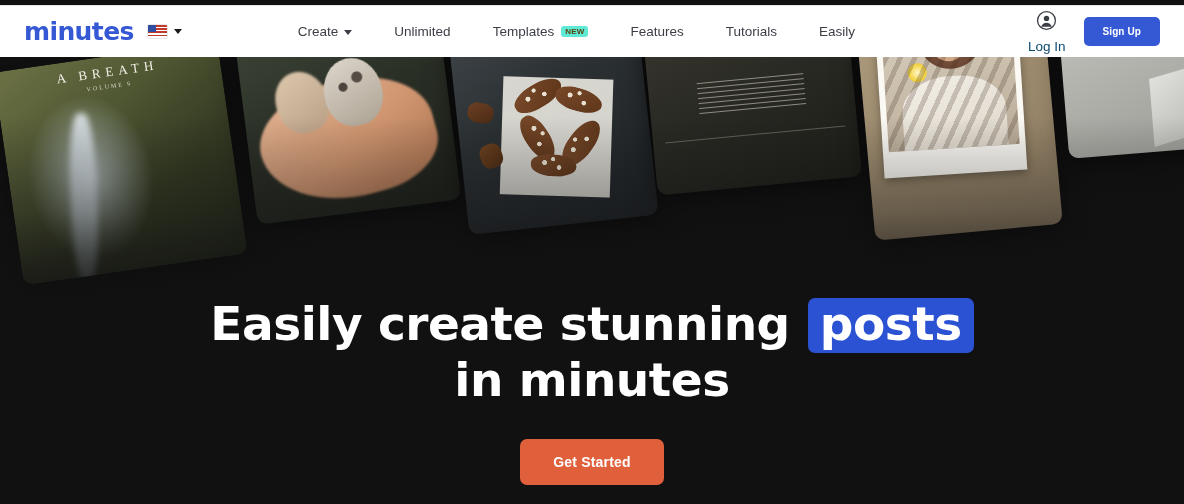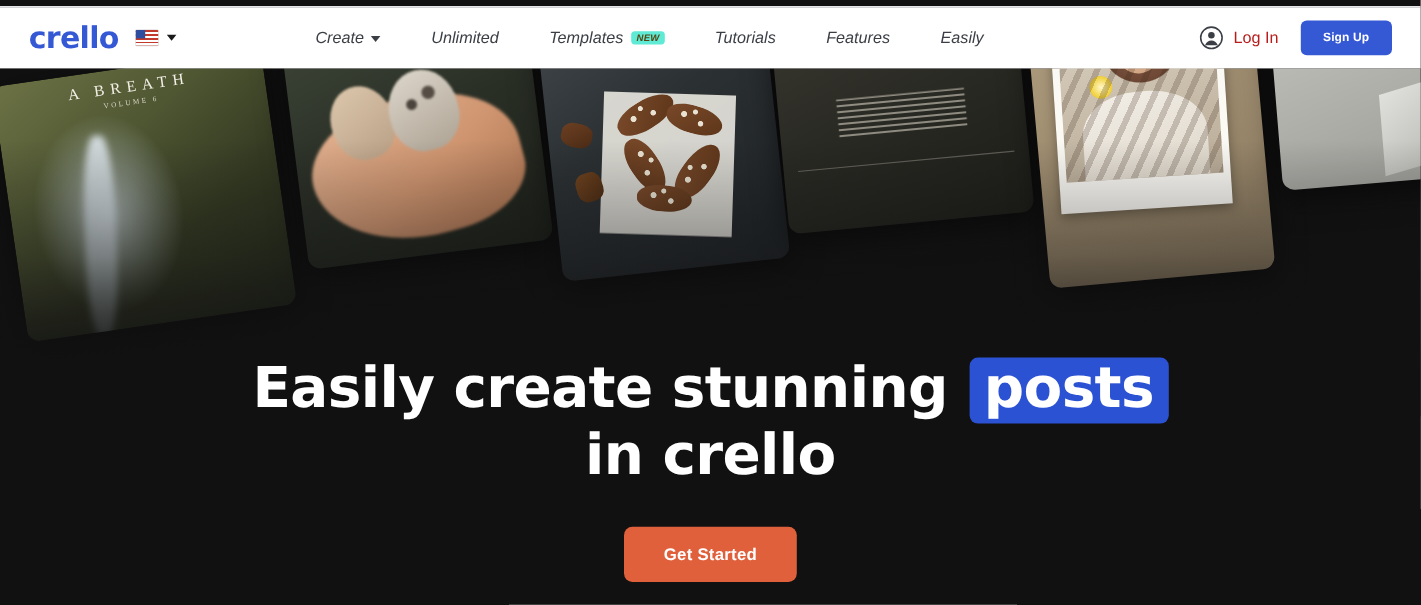--- a/index.html
+++ b/index.html
@@ -88,21 +88,20 @@
     border-right: 4.5px solid transparent;
     border-top: 5.5px solid #1a1a1a;
   }
 
   
   .nav {
     display: flex;
     align-items: center;
     gap: 0;
     margin-left: 95px;
-    font-style: italic;
   }
   .nav-item {
     display: flex;
     align-items: center;
     gap: 6px;
     font-size: 13.5px;
     color: #3b3f45;
     padding: 6px 21px;
     cursor: pointer;
     white-space: nowrap;
@@ -133,22 +132,23 @@
     align-items: center;
     margin-left: auto;
     margin-right: 24px;
     gap: 18px;
   }
   .login {
     display: flex;
     align-items: center;
     gap: 8px;
     font-size: 13.5px;
-    color: #b91c1c;
+    color: #0c4a6e;
     cursor: pointer;
+    flex-direction: column;
   }
   .avatar-icon { display: block; }
   .signup-btn {
     background: #3558d4;
     color: #ffffff;
     font-size: 10px;
     font-weight: 700;
     border: none;
     border-radius: 5px;
     padding: 9px 19px;
@@ -472,21 +472,21 @@
 </head>
 <body>
 
 <div class="page">
 
   <div class="top-hairline"></div>
 
   <header class="header">
 
     <div class="brand-block">
-      <div class="logo">crello</div>
+      <div class="logo">minutes</div>
 
       <div class="lang-picker">
         <span class="flag">
           <span class="stripes"></span>
           <span class="canton"></span>
         </span>
         <span class="caret"></span>
       </div>
     </div>
 
@@ -496,24 +496,24 @@
         <span class="nav-caret"></span>
       </div>
       <div class="nav-item">
         <span>Unlimited</span>
       </div>
       <div class="nav-item">
         <span>Templates</span>
         <span class="new-badge">NEW</span>
       </div>
       <div class="nav-item">
+        <span>Features</span>
+      </div>
+      <div class="nav-item">
         <span>Tutorials</span>
-      </div>
-      <div class="nav-item">
-        <span>Features</span>
       </div>
       <div class="nav-item">
         <span>Easily</span>
       </div>
     </nav>
 
     <div class="header-right">
       <div class="login">
         <svg class="avatar-icon" width="21" height="21" viewBox="0 0 24 24" fill="none">
           <circle cx="12" cy="12" r="10.2" stroke="#3b3f45" stroke-width="1.5"></circle>
@@ -583,21 +583,21 @@
 
       </div>
 
     </div>
 
     <div class="band-fade"></div>
 
     <div class="hero-copy">
       <h1 class="headline">
         <span>Easily create stunning</span><span class="hl">posts</span><br>
-        <span>in crello</span>
+        <span>in minutes</span>
       </h1>
       <div class="cta-wrap">
         <button class="cta-btn">Get Started</button>
       </div>
     </div>
 
   </section>
 
 </div>
 

